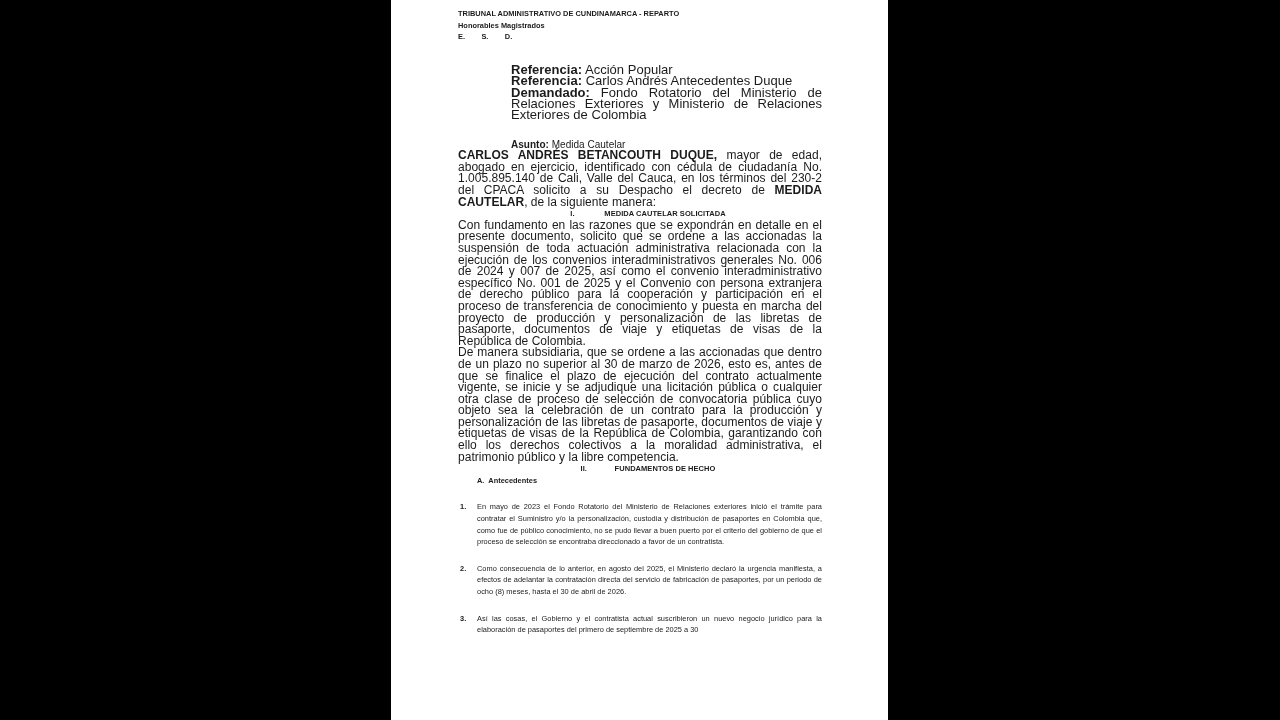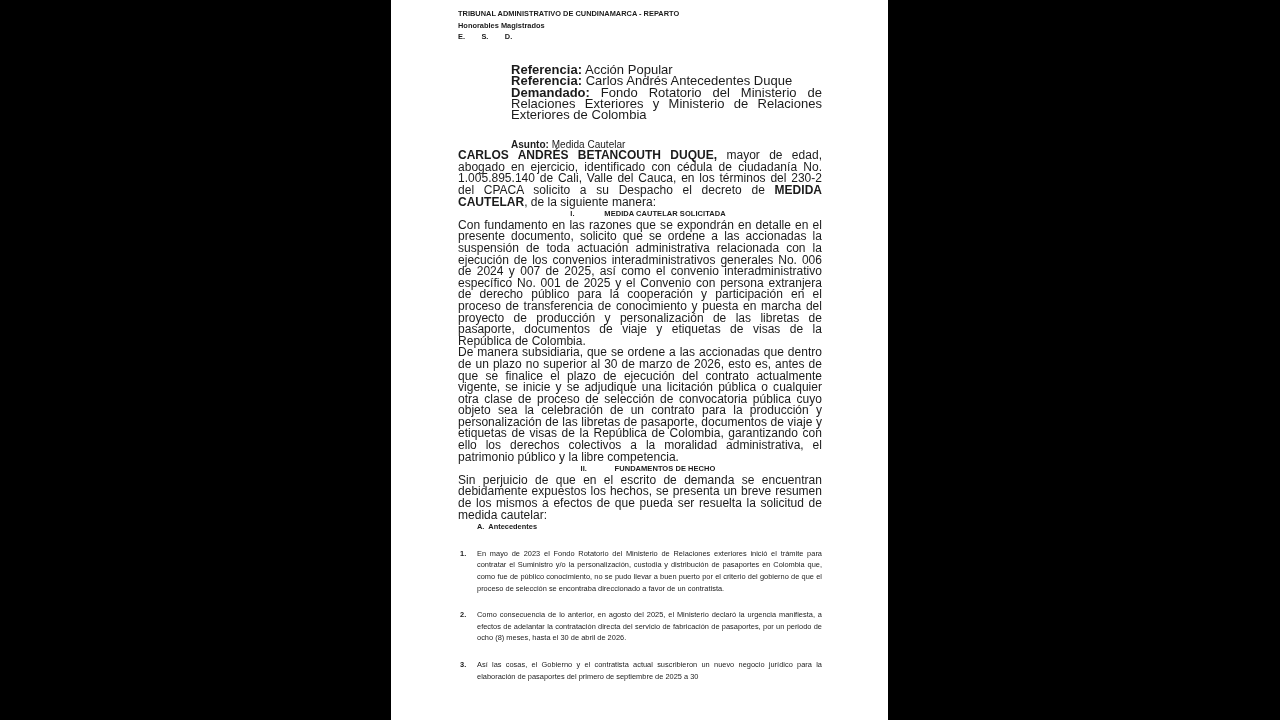--- a/index.html
+++ b/index.html
@@ -159,21 +159,20 @@
 
       <p class="body gap-intro"><b>CARLOS ANDRÉS BETANCOUTH DUQUE,</b><span> mayor de edad, abogado en ejercicio, identificado con cédula de ciudadanía No. 1.005.895.140 de Cali, Valle del Cauca, en los términos del 230-2 del CPACA solicito a su Despacho el decreto de </span><b>MEDIDA CAUTELAR</b><span>, de la siguiente manera:</span></p>
 
       <h2 class="section gap-sec"><span class="sec-num">I.</span><span>MEDIDA CAUTELAR SOLICITADA</span></h2>
 
       <p class="body gap-sec">Con fundamento en las razones que se expondrán en detalle en el presente documento, solicito que se ordene a las accionadas la suspensión de toda actuación administrativa relacionada con la ejecución de los convenios interadministrativos generales No. 006 de 2024 y 007 de 2025, así como el convenio interadministrativo específico No. 001 de 2025 y el Convenio con persona extranjera de derecho público para la cooperación y participación en el proceso de transferencia de conocimiento y puesta en marcha del proyecto de producción y personalización de las libretas de pasaporte, documentos de viaje y etiquetas de visas de la República de Colombia.</p>
       <p class="body gap-p">De manera subsidiaria, que se ordene a las accionadas que dentro de un plazo no superior al 30 de marzo de 2026, esto es, antes de que se finalice el plazo de ejecución del contrato actualmente vigente, se inicie y se adjudique una licitación pública o cualquier otra clase de proceso de selección de convocatoria pública cuyo objeto sea la celebración de un contrato para la producción y personalización de las libretas de pasaporte, documentos de viaje y etiquetas de visas de la República de Colombia, garantizando con ello los derechos colectivos a la moralidad administrativa, el patrimonio público y la libre competencia.</p>
 
       <h2 class="section gap-sec"><span class="sec-num">II.</span><span>FUNDAMENTOS DE HECHO</span></h2>
 
-      <p class="body gap-sec">Sin perjuicio de que en el escrito de demanda se encuentran debidamente expuestos los hechos, se presenta un breve resumen de los mismos a efectos de que pueda ser resuelta la solicitud de medida cautelar:</p>
 
       <h3 class="subsection gap-sub"><span>A.</span>&nbsp; <span>Antecedentes</span></h3>
 
       <ol class="numlist">
         <li>
           <span class="num">1.</span><span>En mayo de 2023 el Fondo Rotatorio del Ministerio de Relaciones exteriores inició el trámite para contratar el Suministro y/o la personalización, custodia y distribución de pasaportes en Colombia que, como fue de público conocimiento, no se pudo llevar a buen puerto por el criterio del gobierno de que el proceso de selección se encontraba direccionado a favor de un contratista.</span>
         </li>
         <li>
           <span class="num">2.</span><span>Como consecuencia de lo anterior, en agosto del 2025, el Ministerio declaró la urgencia manifiesta, a efectos de adelantar la contratación directa del servicio de fabricación de pasaportes, por un periodo de ocho (8) meses, hasta el 30 de abril de 2026.</span>
         </li>

